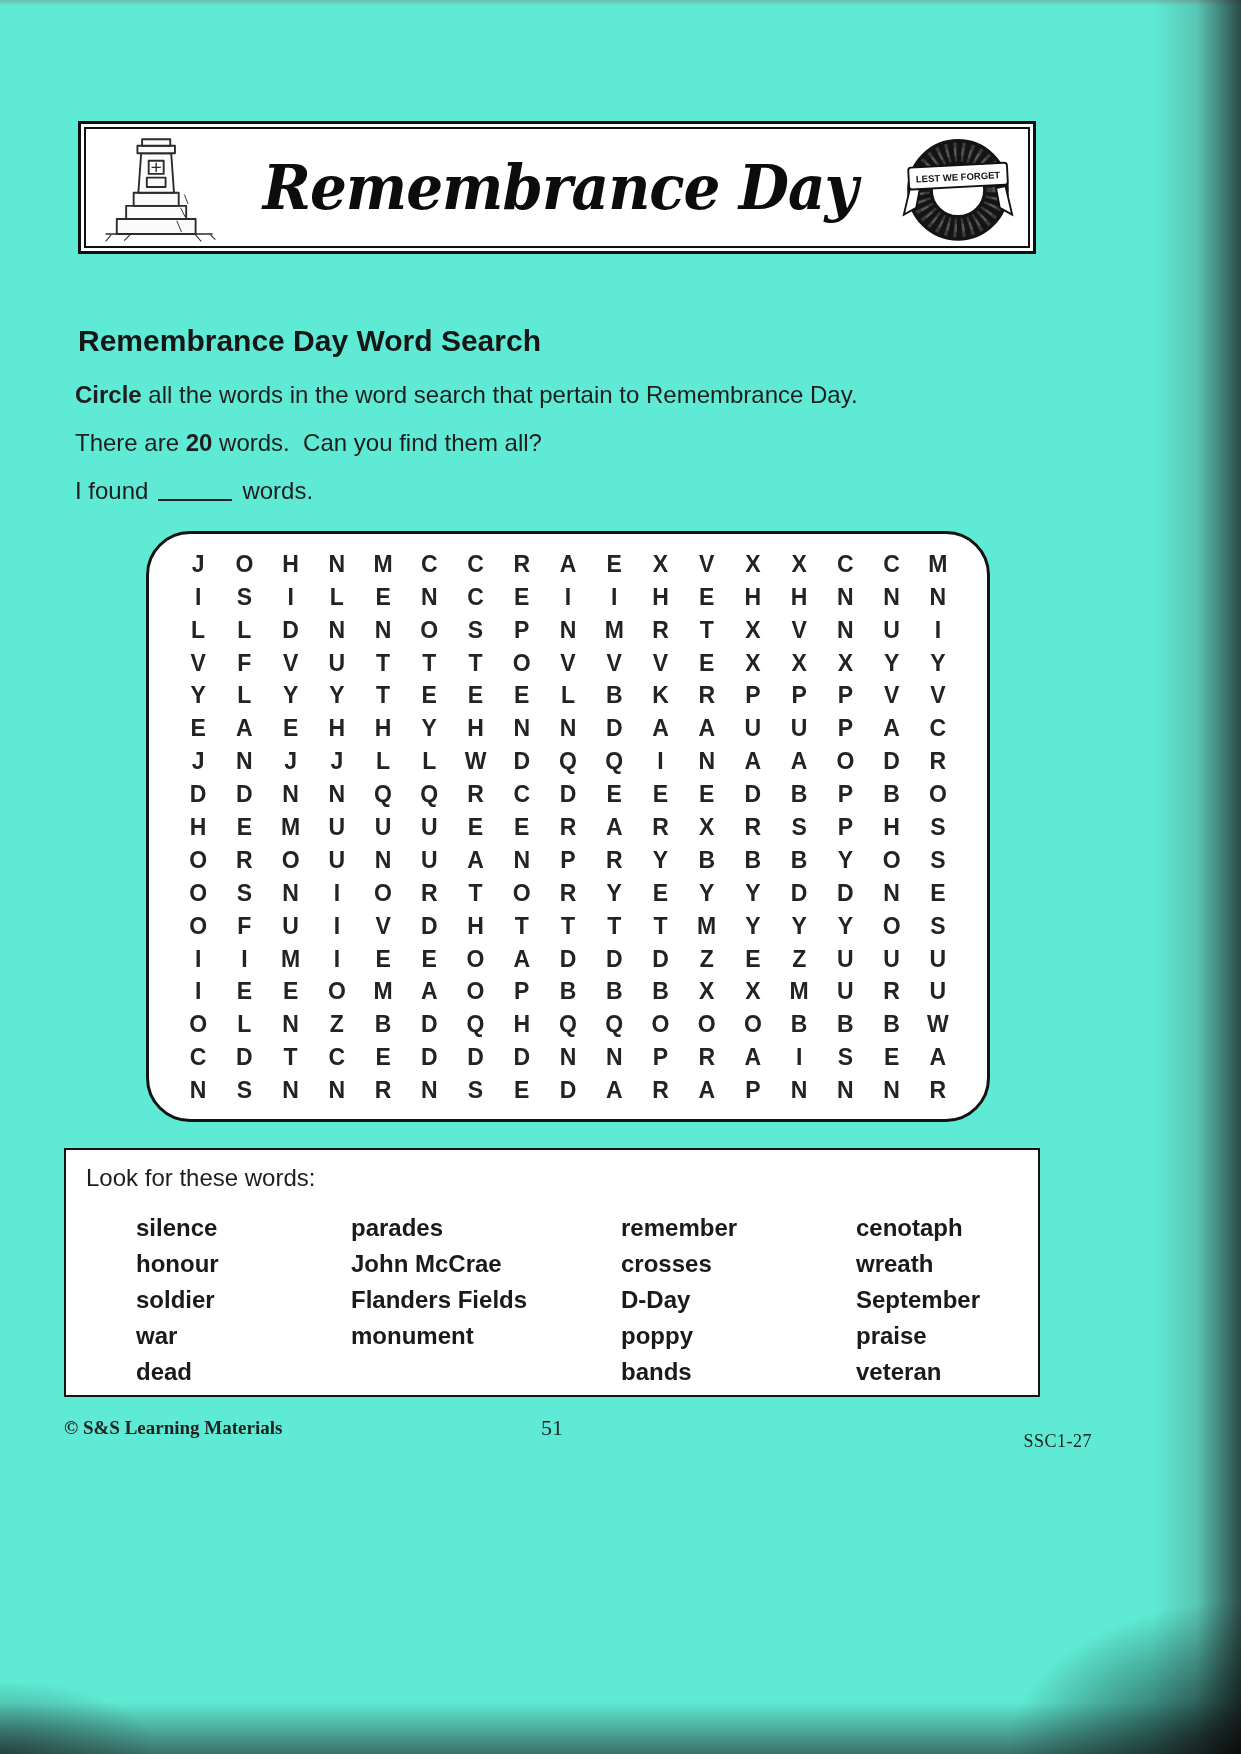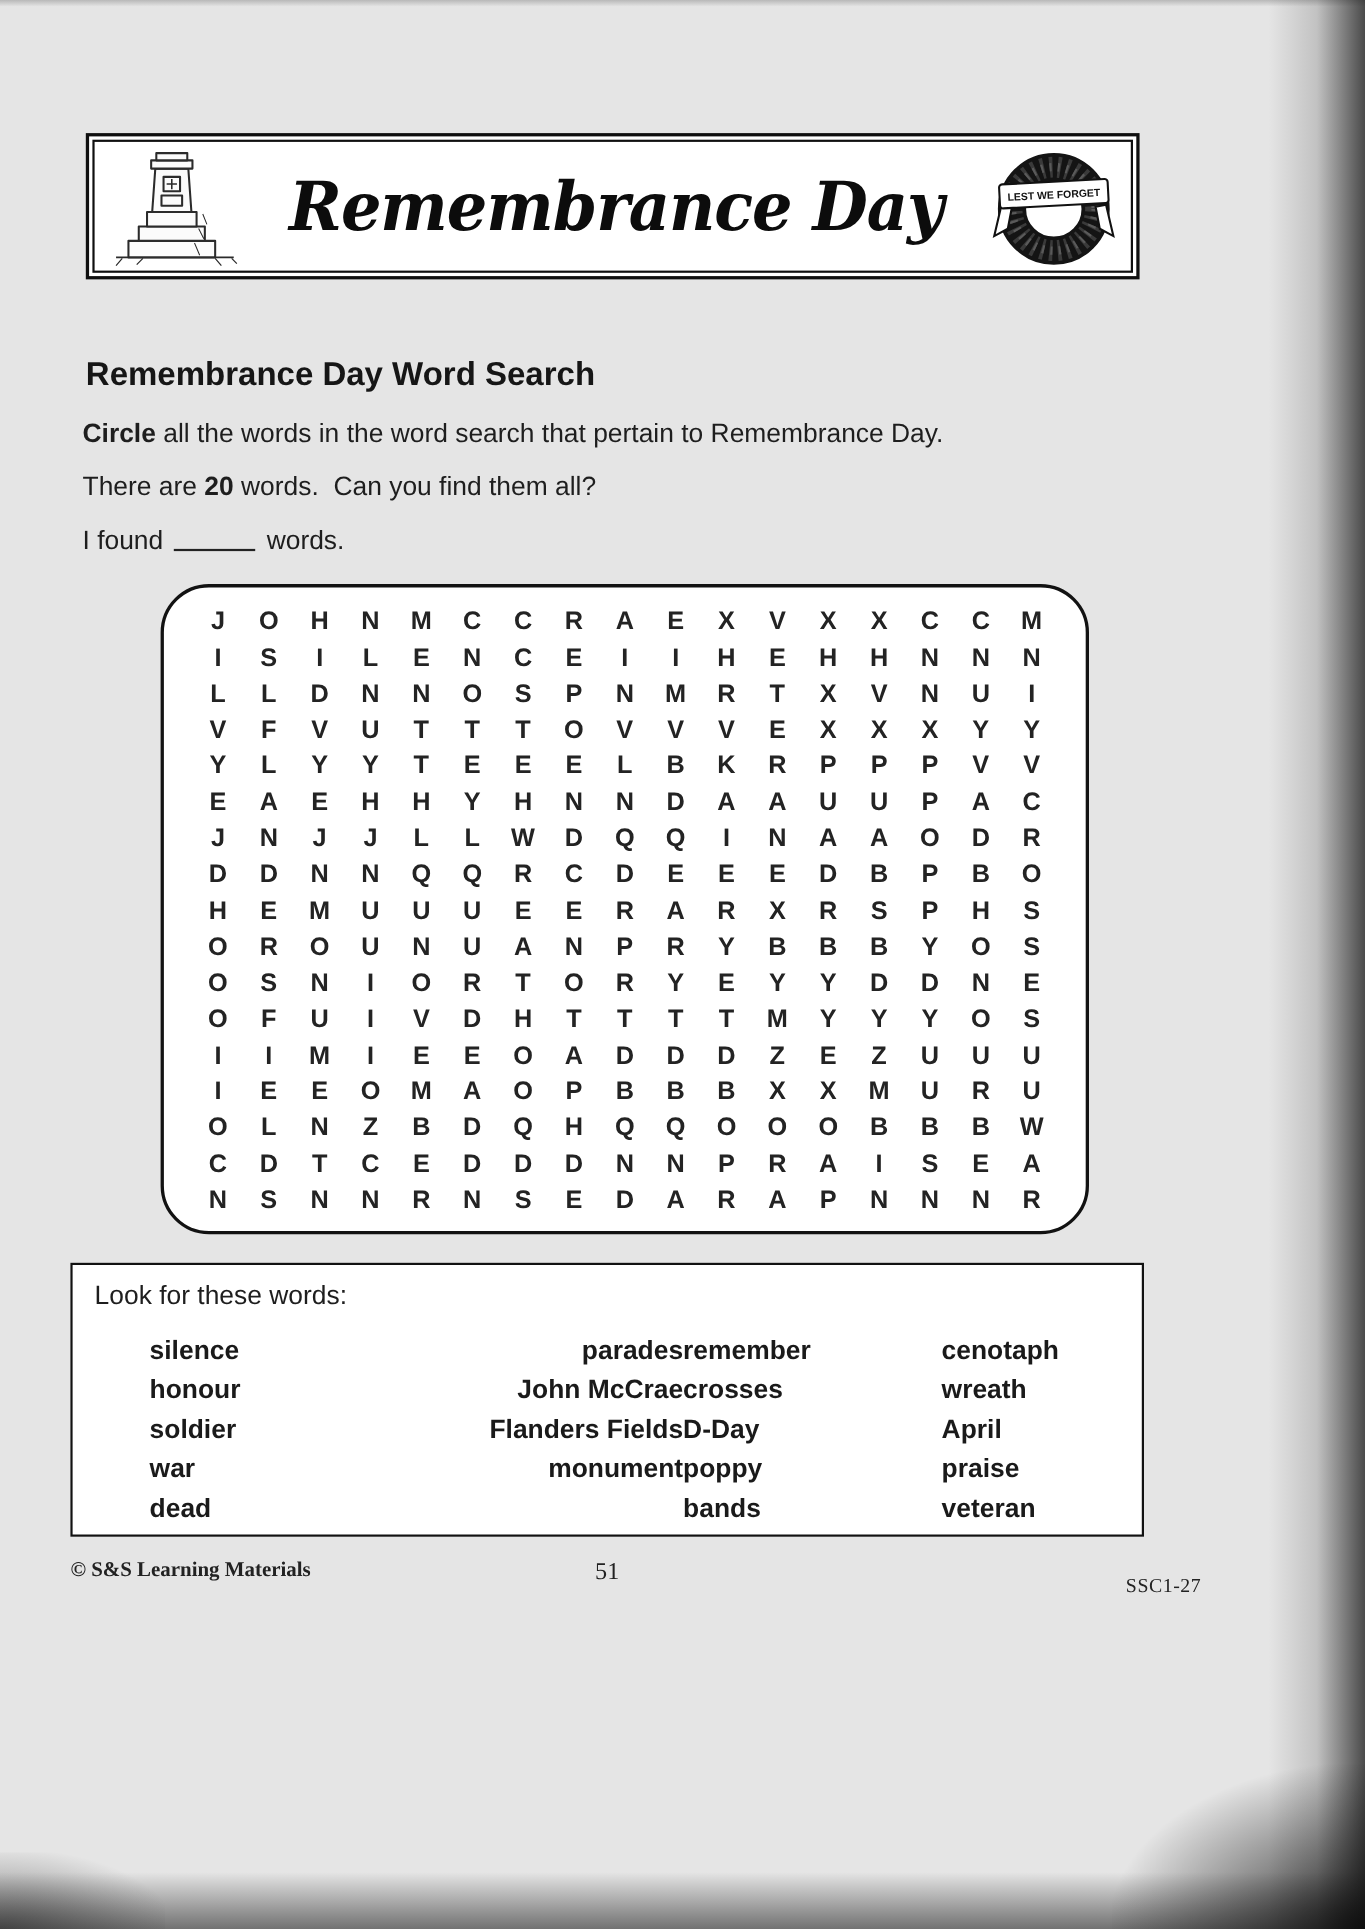--- a/index.html
+++ b/index.html
@@ -1,21 +1,21 @@
 <!DOCTYPE html>
 <html><head>
 <meta charset="utf-8">
 <style>
   * { margin:0; padding:0; box-sizing:border-box; }
   body {
     width:1241px; height:1754px; position:relative; overflow:hidden;
     background:#ffffff; color:#1c1c1c;
     font-family:"Liberation Sans", sans-serif;
   }
-  .page { position:absolute; inset:0; background:#e5e5e5; }
+  .page { position:absolute; inset:0; background:#5eead4; }
 
   
   .banner {
     position:absolute; left:78px; top:121px; width:958px; height:133px;
     border:3px solid #0f0f0f; padding:3px; background:#fff;
   }
   .banner-inner {
     border:2px solid #0f0f0f; width:100%; height:100%;
     display:flex; align-items:center; justify-content:space-between;
     padding:0 12px;
@@ -64,21 +64,21 @@
 
   
   .word-box {
     position:absolute; left:64px; top:1148px; width:976px; height:249px;
     border:2px solid #121212; background:#fff;
   }
   .wl-heading { position:absolute; left:20px; top:14px; font-size:24px; color:#1e1e1e; }
   .wcols { position:absolute; left:70px; top:60px; right:8px; display:flex; }
   .wcol { display:flex; flex-direction:column; }
   .wcol:nth-child(1){ width:215px; }
-  .wcol:nth-child(2){ width:270px;text-align:right; }
+  .wcol:nth-child(2){ width:270px; }
   .wcol:nth-child(3){ width:235px; }
   .wcol:nth-child(4){ flex:1; }
   .witem { font-size:24px; font-weight:bold; line-height:36px; color:#1a1a1a; }
 
   
   .footer {
     position:absolute; top:1415px; left:64px; width:1028px; height:30px;
     font-family:"Liberation Serif", serif; color:#222;
   }
   .f-left  { position:absolute; left:0; top:2px; font-weight:bold; font-size:19px; }
@@ -477,21 +477,21 @@
         <div class="wcol">
           <div class="witem">remember</div>
           <div class="witem">crosses</div>
           <div class="witem">D-Day</div>
           <div class="witem">poppy</div>
           <div class="witem">bands</div>
         </div>
         <div class="wcol">
           <div class="witem">cenotaph</div>
           <div class="witem">wreath</div>
-          <div class="witem">April</div>
+          <div class="witem">September</div>
           <div class="witem">praise</div>
           <div class="witem">veteran</div>
         </div>
       </div>
   </div>
 
   <div class="footer">
     <span class="f-left">© S&amp;S Learning Materials</span>
     <span class="f-center">51</span>
     <span class="f-right">SSC1-27</span>

